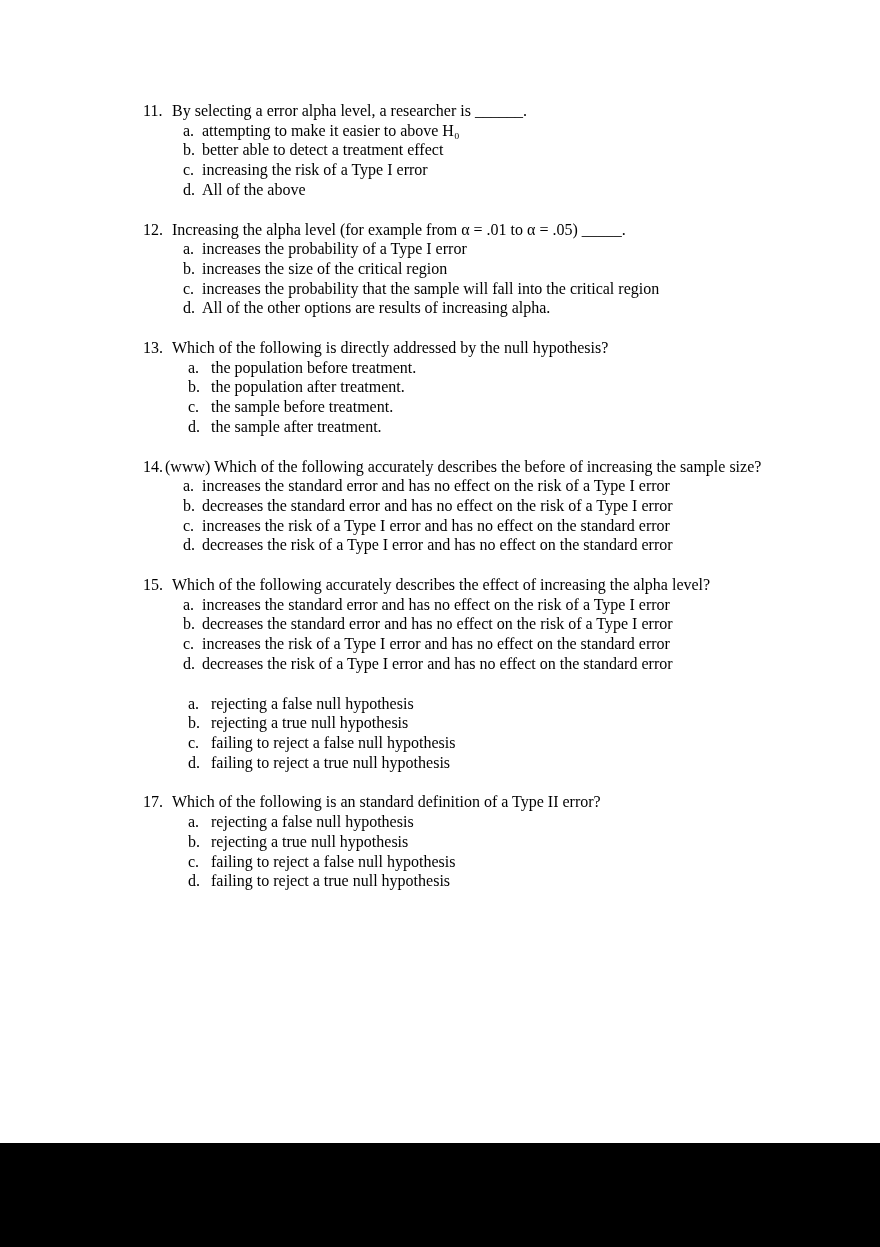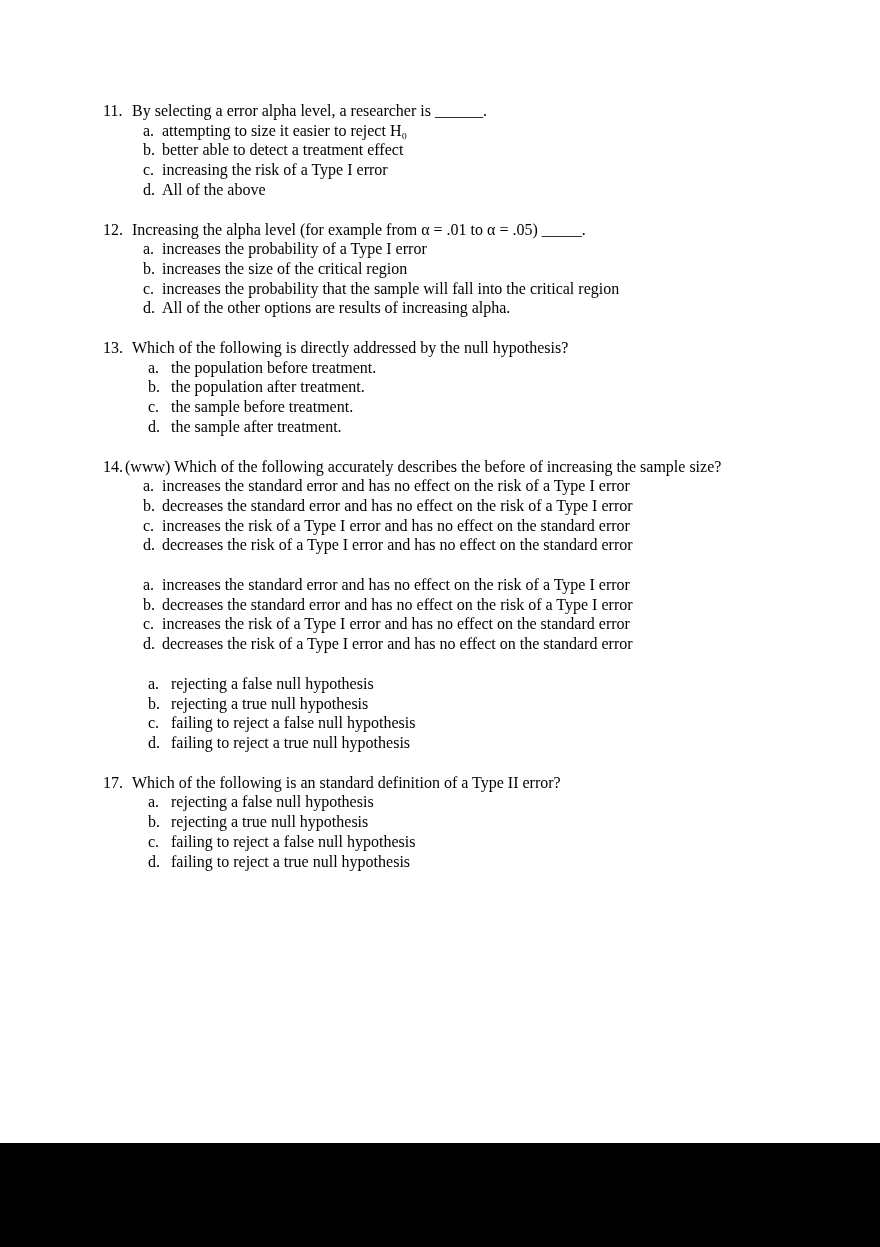--- a/index.html
+++ b/index.html
@@ -13,20 +13,21 @@
     height: 1247px;
     background: #ffffff;
     overflow: hidden;
     font-family: "Liberation Serif", "DejaVu Serif", serif;
     font-size: 16px;
     line-height: 19.7px;
     color: #000000;
   }
   .content {
     padding: 101px 32px 0 103px;
+    margin-left: 40px;
   }
   .question {
     margin: 0 0 20px 0;
   }
   .qheader {
     display: flex;
     white-space: pre-wrap;
   }
   .qnum {
     flex: 0 0 auto;
@@ -77,21 +78,21 @@
   <div class="content">
 
     <div class="question">
       <div class="qheader">
         <span class="qnum">11.</span>
         <span class="qtext">By selecting a error alpha level, a researcher is ______.</span>
       </div>
       <div class="opts">
         <div class="opt">
           <span class="olet">a.</span>
-          <span class="otext">attempting to size it easier to reject H₀</span>
+          <span class="otext">attempting to make it easier to above H₀</span>
         </div>
         <div class="opt">
           <span class="olet">b.</span>
           <span class="otext">better able to detect a treatment effect</span>
         </div>
         <div class="opt">
           <span class="olet">c.</span>
           <span class="otext">increasing the risk of a Type I error</span>
         </div>
         <div class="opt">
@@ -170,20 +171,24 @@
           <span class="otext">increases the risk of a Type I error and has no effect on the standard error</span>
         </div>
         <div class="opt">
           <span class="olet">d.</span>
           <span class="otext">decreases the risk of a Type I error and has no effect on the standard error</span>
         </div>
       </div>
     </div>
 
     <div class="question">
+      <div class="qheader">
+        <span class="qnum">15.</span>
+        <span class="qtext">Which of the following accurately describes the effect of increasing the alpha level?</span>
+      </div>
       <div class="opts">
         <div class="opt">
           <span class="olet">a.</span>
           <span class="otext">increases the standard error and has no effect on the risk of a Type I error</span>
         </div>
         <div class="opt">
           <span class="olet">b.</span>
           <span class="otext">decreases the standard error and has no effect on the risk of a Type I error</span>
         </div>
         <div class="opt">

